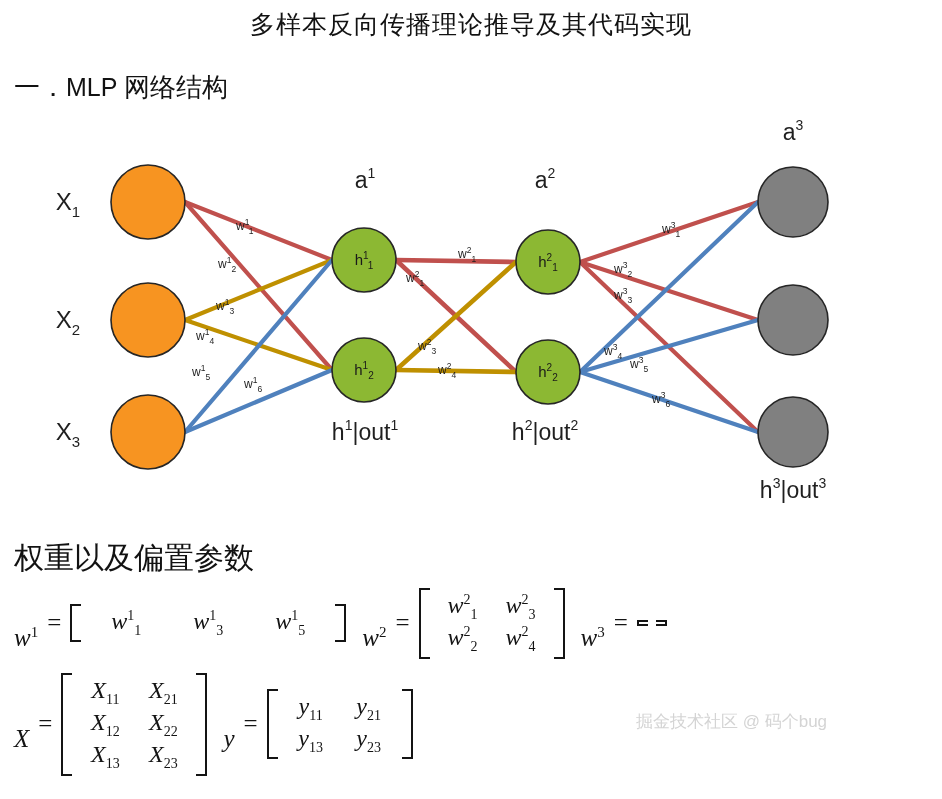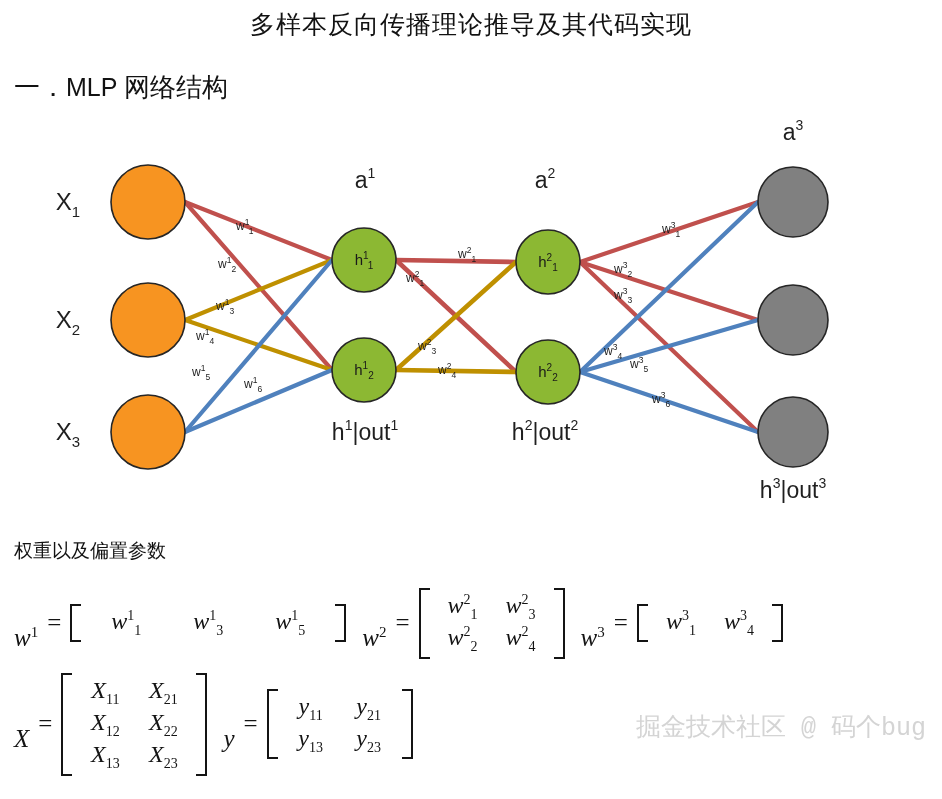--- a/index.html
+++ b/index.html
@@ -41,21 +41,21 @@
   }
   .section-heading .lat {
     font-family: Liberation Sans, sans-serif;
     font-size: 25px;
   }
   .params-heading {
     position: absolute;
     top: 538px;
     left: 14px;
     font-family: "Liberation Serif", serif;
-    font-size: 19px;
+    font-size: 30px;
     font-weight: 400;
     color: #121212;
   }
 
   
   #network {
     position: absolute;
     left: 0;
     top: 110px;
     width: 942px;
@@ -175,22 +175,22 @@
     font-style: normal;
     vertical-align: sub;
   }
   .mat-cell.wide { min-width: 70px; }
 
   
   .watermark {
     position: absolute;
     left: 636px;
     top: 710px;
-    font-family: Liberation Mono, monospace;
-    font-size: 25px;
+    font-family: Liberation Sans, sans-serif;
+    font-size: 17px;
     color: #d4d4d4;
     text-shadow: 0 1px 0 #ffffff;
     white-space: nowrap;
   }
 </style>
 </head>
 <body>
 
 <div class="doc-title">多样本反向传播理论推导及其代码实现</div>
 
@@ -316,24 +316,20 @@
           </div>
           <div class="bracket right"></div>
         </div>
       </div>
       <div class="eq-group">
         <span class="eq-lhs">w<span class="sup">3</span></span>
         <span class="eq-eq">=</span>
         <div class="matrix">
           <div class="bracket left"></div>
           <div class="mat-body">
-            <div class="mat-row">
-              <div class="mat-cell">w<span class="sup">3</span><span class="sub">1</span></div>
-              <div class="mat-cell">w<span class="sup">3</span><span class="sub">4</span></div>
-            </div>
           </div>
           <div class="bracket right"></div>
         </div>
       </div>
     </div>
   <div class="eq-row" id="eq-row-2">
       <div class="eq-group">
         <span class="eq-lhs">X</span>
         <span class="eq-eq">=</span>
         <div class="matrix">

